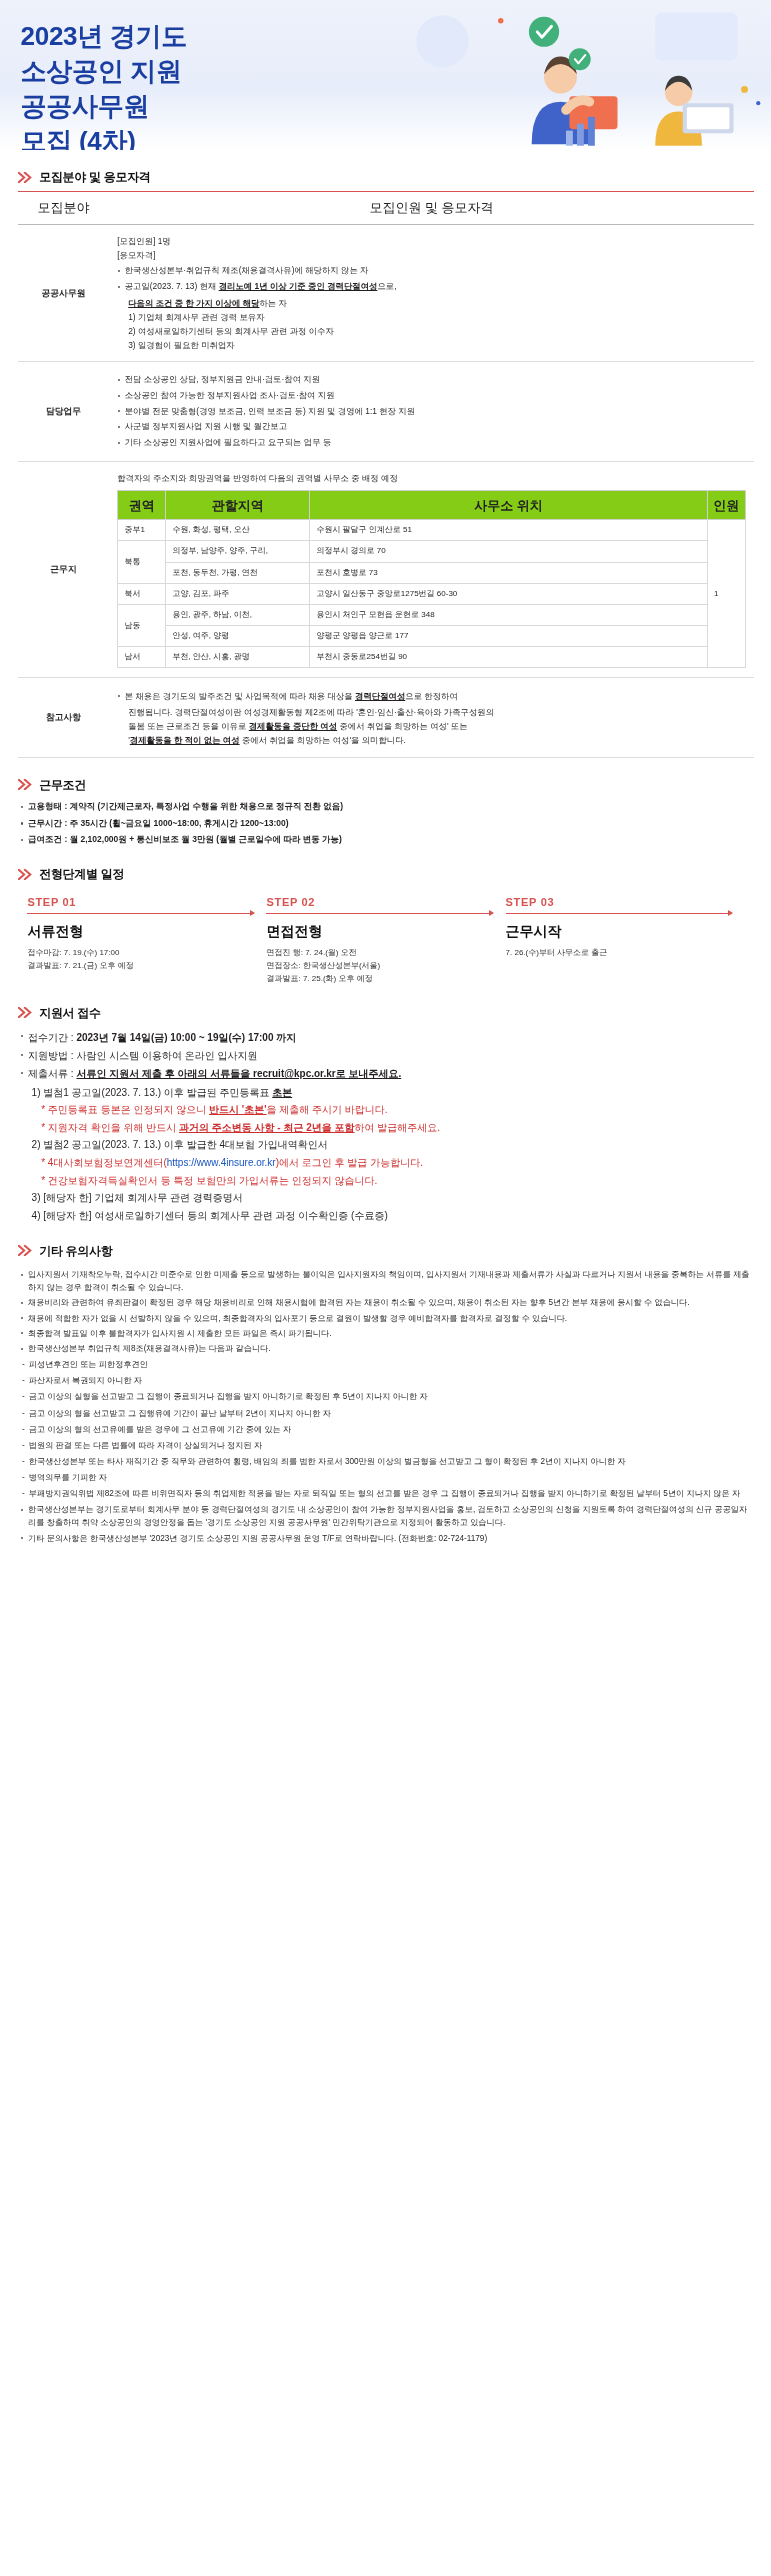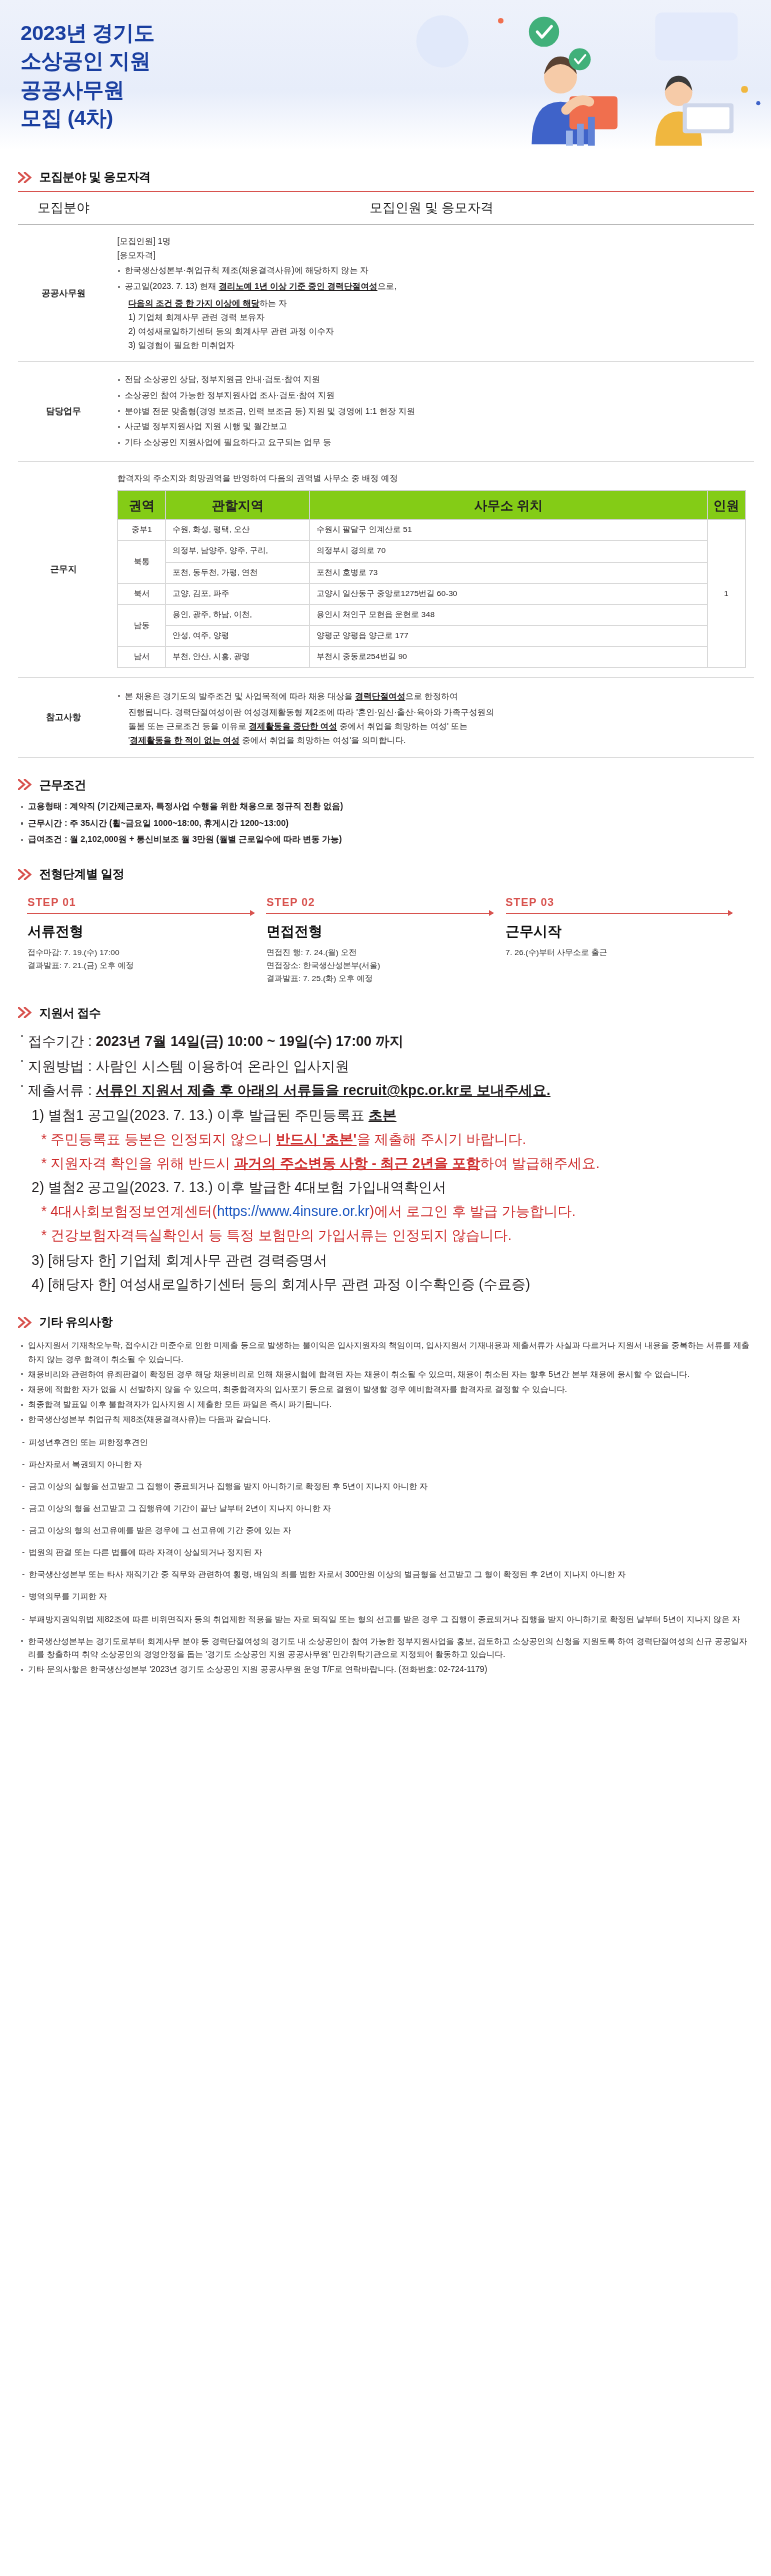--- a/index.html
+++ b/index.html
@@ -17,21 +17,21 @@
   
   .hero {
     position:relative;
     height:150px;
     background:linear-gradient(180deg,#eef2fb 0%, #e7edfa 60%, #ffffff 100%);
     overflow:hidden;
   }
   .hero-title {
     position:absolute;
     left:20.6px; top:19px;
-    font-size:21px;
+    font-size:26px;
     font-weight:bold;
     color:#1a3fa0;
     line-height:1.35;
     letter-spacing:-0.3px;
     white-space:pre-line;
   }
   .hero-art { position:absolute; right:0; top:0; width:412px; height:150px; }
 
   
   .sec-head {
@@ -116,21 +116,21 @@
     padding:4.1px 2.7px;
     font-weight:bold;
     text-align:center;
     color:#222;
   }
   table.inner td {
     border:0.7px solid #d9d9d9;
     padding:4.1px 6.2px;
     vertical-align:middle;
   }
-  table.inner td.c { text-align:center; }
+  table.inner td.c { text-align:left; }
 
   
   .block { margin:6.9px 20.6px 0 20.6px; font-size:8.5px; }
   .block .liner li { margin:2.7px 0;font-weight:bold; }
 
   
   .steps {
     display:flex;
     margin:11px 27.4px 0 27.4px;
     gap:0;
@@ -154,33 +154,33 @@
     position:absolute;
     right:-0.7px; top:-2.7px;
     border-left:5.5px solid #d8534f;
     border-top:3.4px solid transparent;
     border-bottom:3.4px solid transparent;
   }
   .step-title { font-size:14px; font-weight:bold; color:#111; margin-bottom:4.1px; }
   .step-line { font-size:8px; color:#333; line-height:1.65; }
 
   
-  .apply { margin:8.2px 20.6px 0 20.6px; font-size:14px; }
+  .apply { margin:8.2px 20.6px 0 20.6px; font-size:10px; }
   .apply .sub { padding-left:11px; margin:1.4px 0; line-height:1.62; }
   .apply .sub2 { padding-left:20.6px; margin:1.4px 0; line-height:1.62; }
   .red { color:#cf2e2e; }
   .blue { color:#1a55c0; }
 
   
   .notice { margin:8.2px 20.6px 0 20.6px; font-size:8.2px; }
   .notice li { margin:2.1px 0; line-height:1.6; }
   .notice .dash {
     position:relative;
     padding-left:8.2px;
-    margin:9px 0;
+    margin:3px 0;
     line-height:1.6;
   }
   .notice .dash:before {
     content:"-";
     position:absolute; left:1.4px; top:0;
   }
   .pad-bot { height:18px; }
 </style>
 </head>
 <body>

